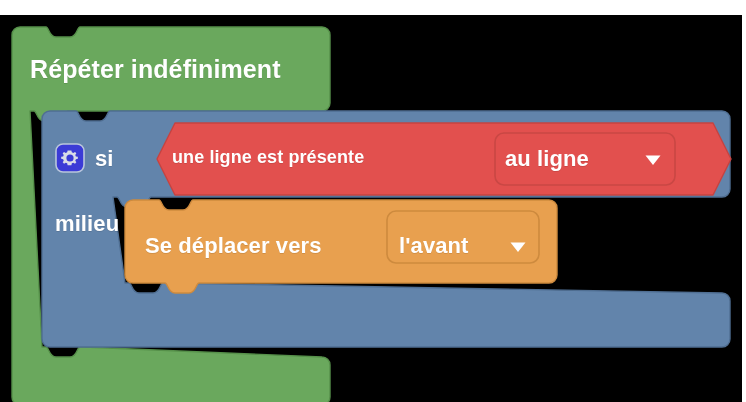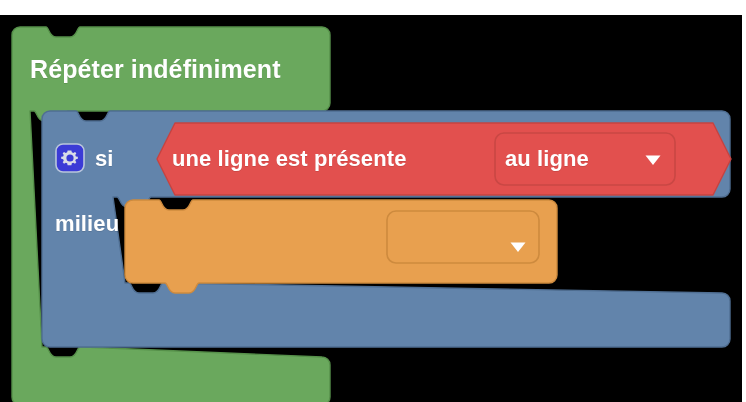--- a/index.html
+++ b/index.html
@@ -56,21 +56,21 @@
 
   #do-label {
     left: 55px;
     top: 198px;
     font-size: 22px;
   }
 
   #cond-label {
     left: 172px;
     top: 133px;
-    font-size: 22px;
+    font-size: 18px;
   }
 
   #cond-field-label {
     left: 505px;
     top: 133px;
     font-size: 22px;
   }
 
   #move-label {
     left: 145px;
@@ -234,15 +234,17 @@
   <div class="lbl" id="repeat-label">Répéter indéfiniment</div>
 
   <div class="lbl" id="if-label">si</div>
 
   <div class="lbl" id="do-label">milieu</div>
 
   <div class="lbl" id="cond-label">une ligne est présente</div>
 
   <div class="lbl" id="cond-field-label">au ligne</div>
 
-
+  <div class="lbl" id="move-label">Se déplacer vers</div>
+
+  <div class="lbl" id="move-field-label">l'avant</div>
 
 </div>
 
 </body></html>

